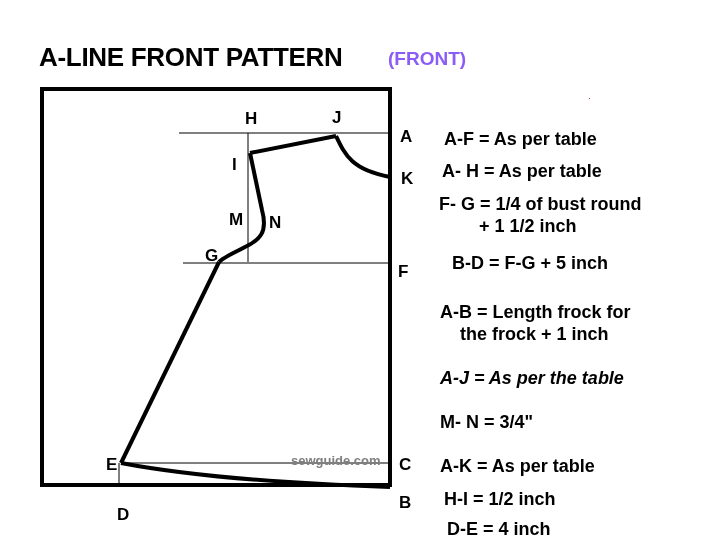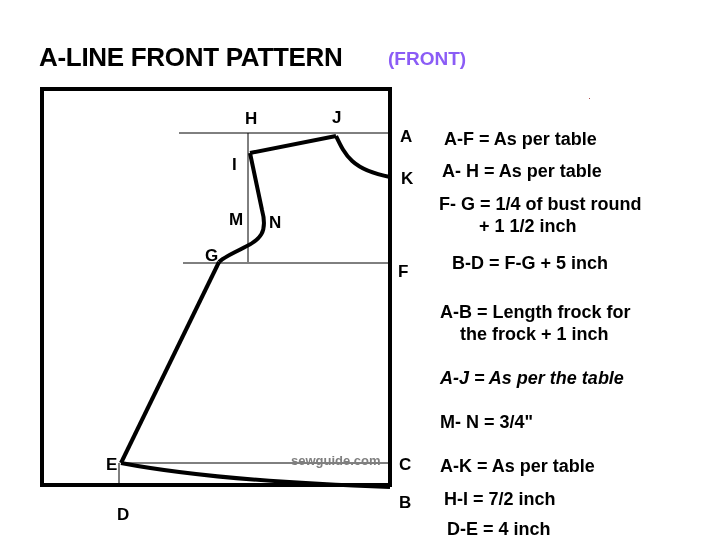--- a/index.html
+++ b/index.html
@@ -56,14 +56,14 @@
 <div class="note" style="left:444px;top:128px;">A-F =  As per table</div>
 <div class="note" style="left:442px;top:160px;">A- H = As per table</div>
 <div class="note" style="left:439px;top:193px;">F- G = 1/4 of bust round</div>
 <div class="note" style="left:439px;top:215px;margin-left:40px;">+ 1 1/2 inch</div>
 <div class="note" style="left:452px;top:252px;">B-D =   F-G  + 5 inch</div>
 <div class="note" style="left:440px;top:301px;">A-B = Length frock for</div>
 <div class="note" style="left:460px;top:323px;">the frock +   1  inch</div>
 <div class="note" style="left:440px;top:367px;font-style:italic;">A-J = As per the table</div>
 <div class="note" style="left:440px;top:411px;">M- N =  3/4"</div>
 <div class="note" style="left:440px;top:455px;">A-K = As per table</div>
-<div class="note" style="left:444px;top:488px;">H-I = 7/2 inch</div>
+<div class="note" style="left:444px;top:488px;">H-I = 1/2 inch</div>
 <div class="note" style="left:447px;top:518px;">D-E =   4   inch</div>
 
 </body></html>

